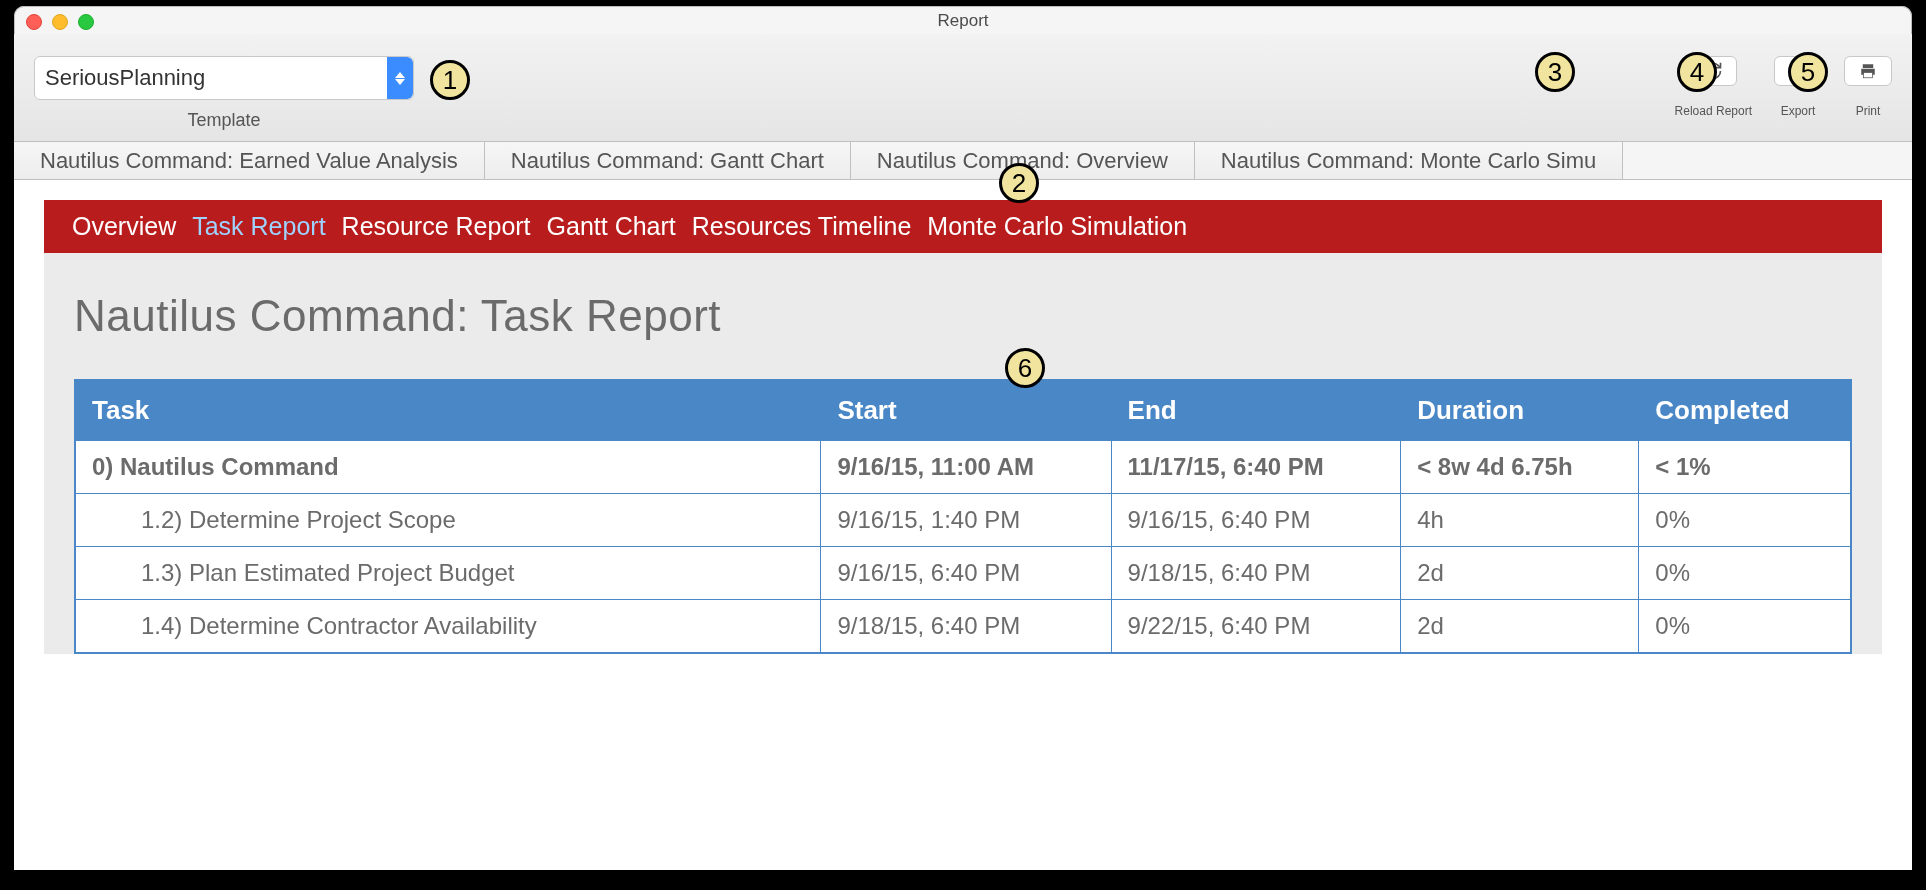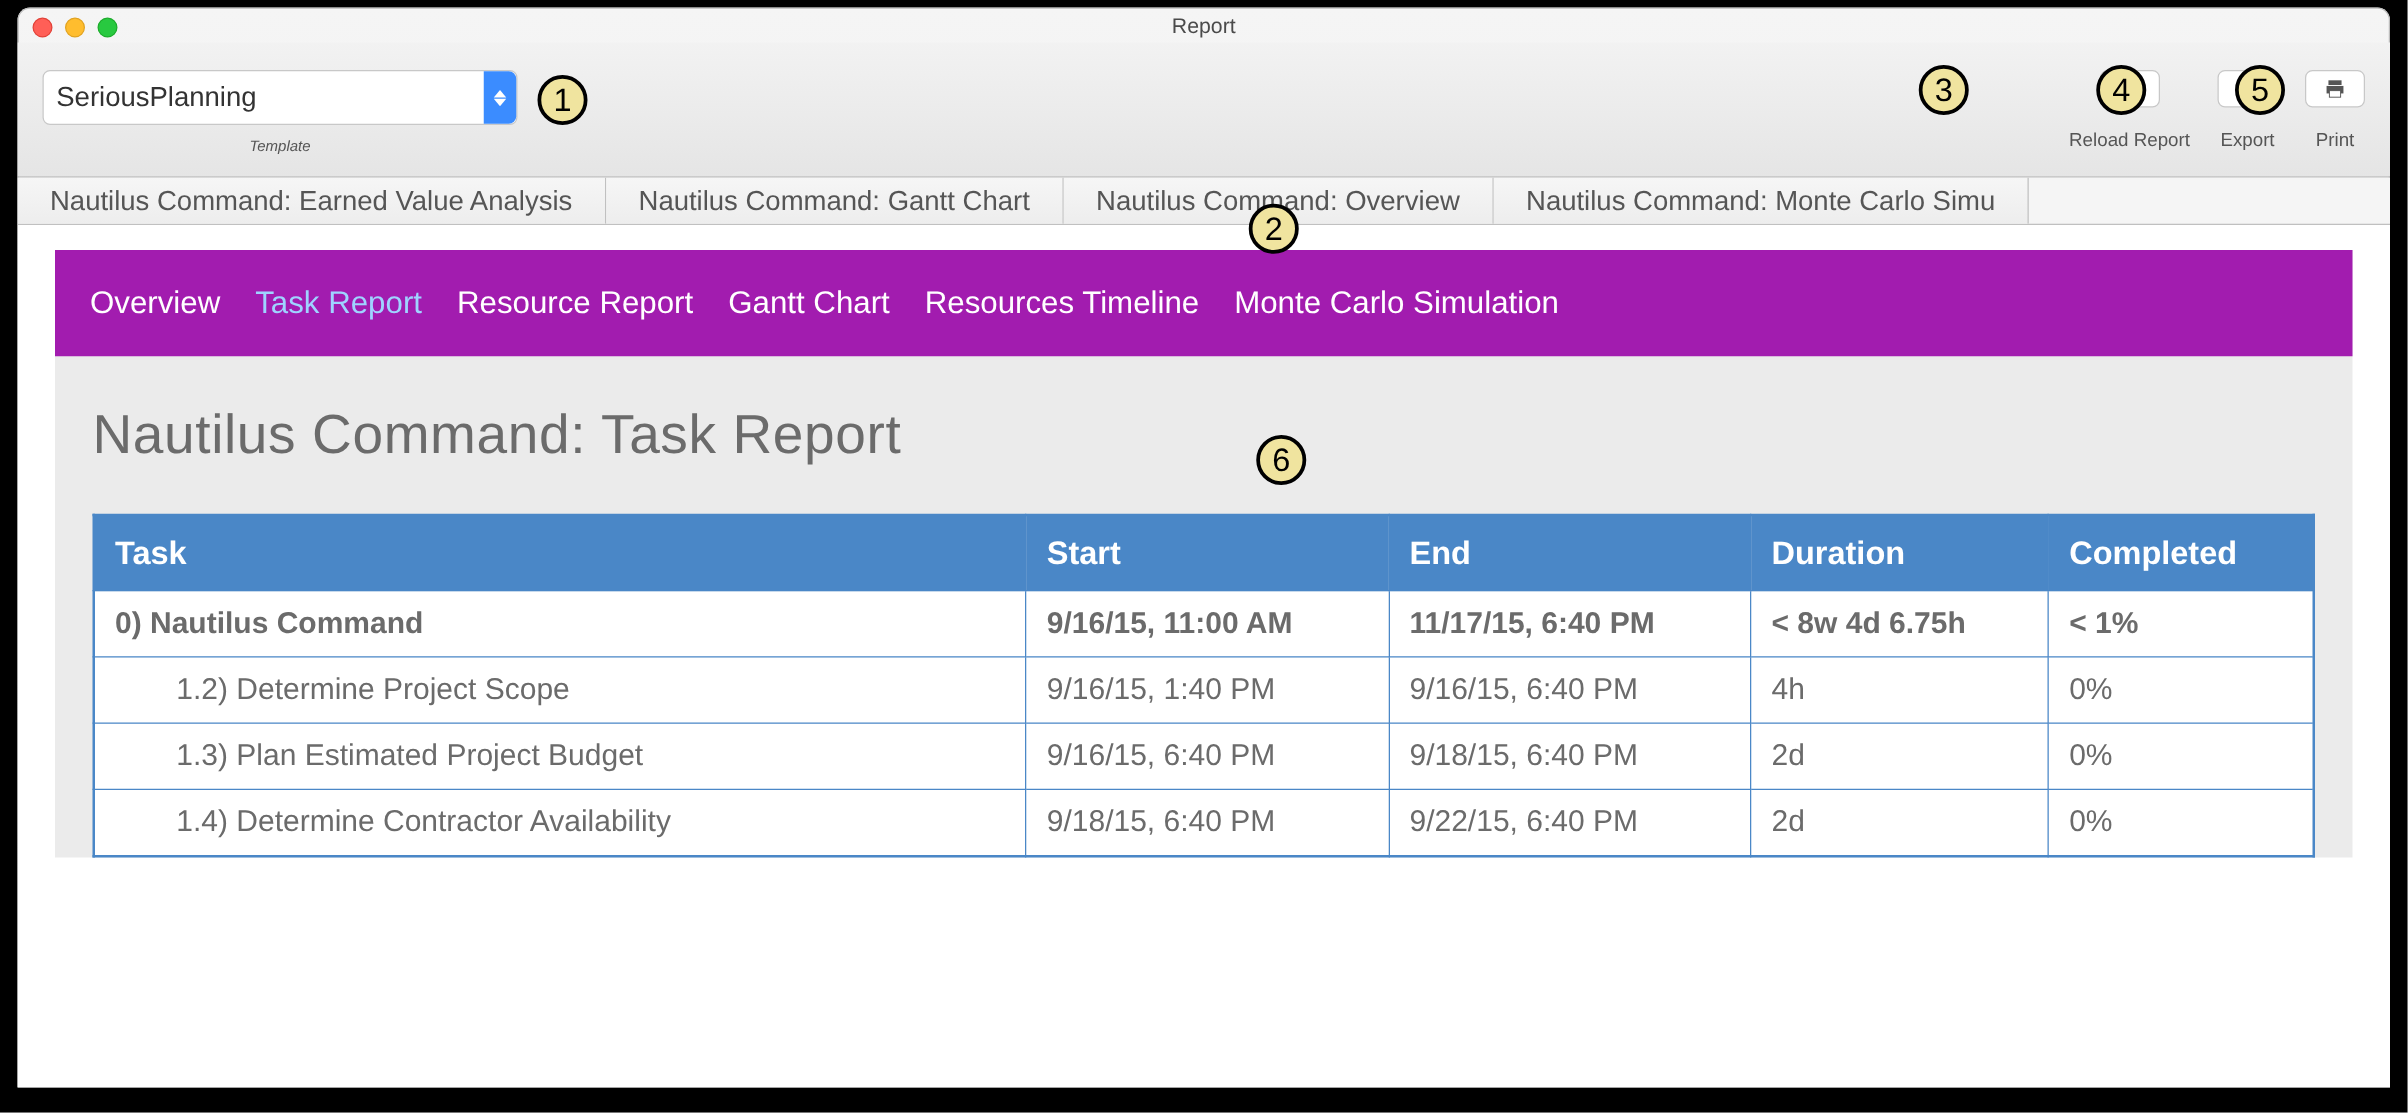--- a/index.html
+++ b/index.html
@@ -85,23 +85,22 @@
     content: "";
     border-left: 5px solid transparent;
     border-right: 5px solid transparent;
     border-top: 6px solid #fff;
   }
   .template-label {
     position: absolute;
     left: 20px; top: 76px;
     width: 380px;
     text-align: center;
-    font-size: 12px;
+    font-size: 18px;
     color: #555;
-    font-style: italic;
   }
   .toolbar-right {
     position: absolute;
     right: 20px;
     top: 22px;
     display: flex;
     gap: 22px;
     align-items: flex-start;
   }
   .tool-group {
@@ -114,21 +113,21 @@
     width: 48px; height: 30px;
     background: #fff;
     border: 1px solid #c8c8c8;
     border-radius: 6px;
     display: flex;
     align-items: center;
     justify-content: center;
     color: #555;
   }
   .tool-label {
-    font-size: 15px;
+    font-size: 12px;
     color: #555;
   }
 
   
   .tabstrip {
     height: 38px;
     background: #f5f5f5;
     border-bottom: 1px solid #c0c0c0;
     display: flex;
     white-space: nowrap;
@@ -149,24 +148,24 @@
   .content {
     background: #fff;
     height: calc(100% - 28px - 108px - 38px);
     padding: 20px 30px 0 30px;
   }
   .report-area {
     background: #ebebeb;
     padding: 0 0 0 0;
   }
   .inner-nav {
-    background: #a21caf;
-    padding: 28px 28px;
-    display: flex;
-    gap: 28px;
+    background: #b91c1c;
+    padding: 12px 28px;
+    display: flex;
+    gap: 16px;
     font-size: 25px;
   }
   .inner-nav a {
     color: #fff;
     text-decoration: none;
     white-space: nowrap;
   }
   .inner-nav a.active {
     color: #9fd3ff;
   }

